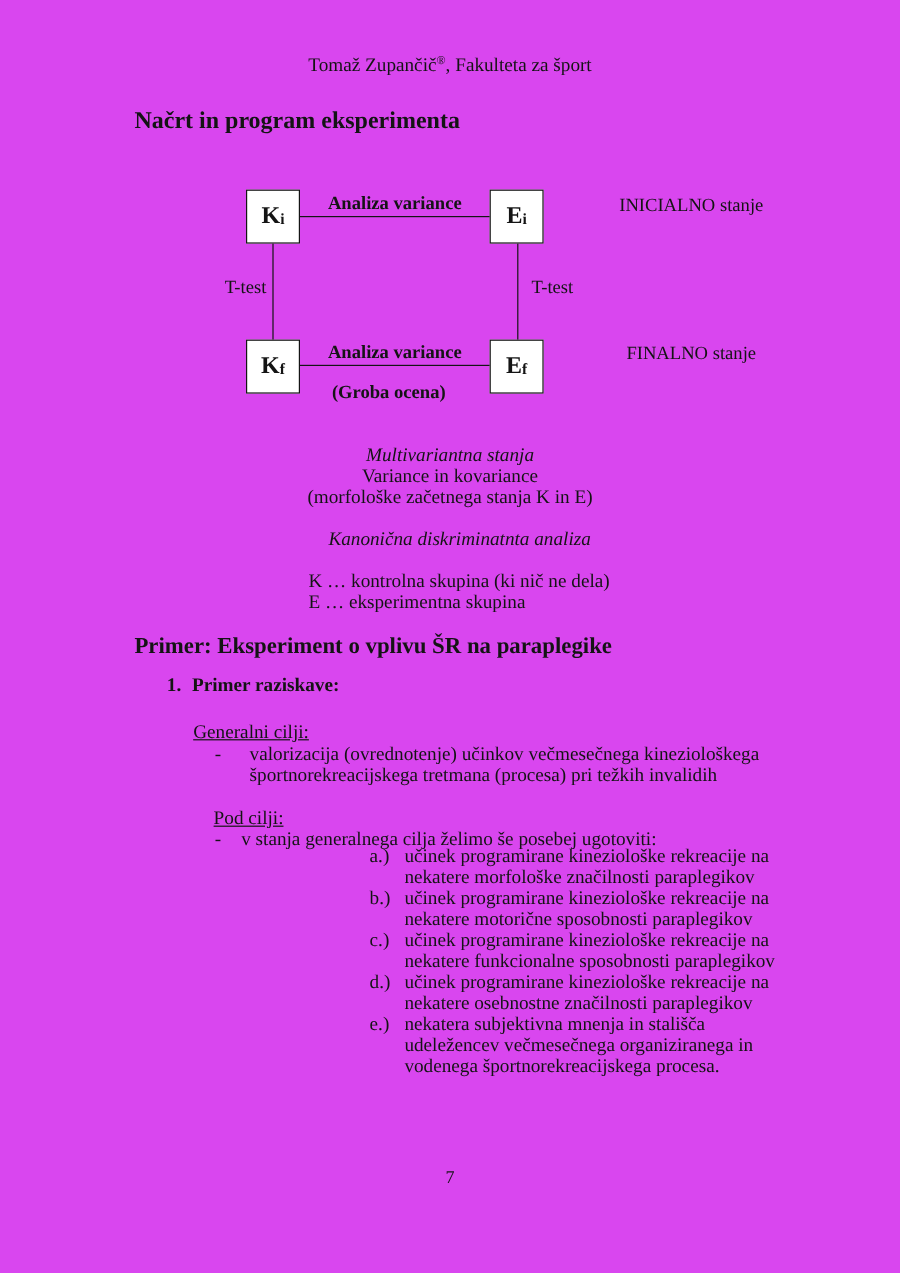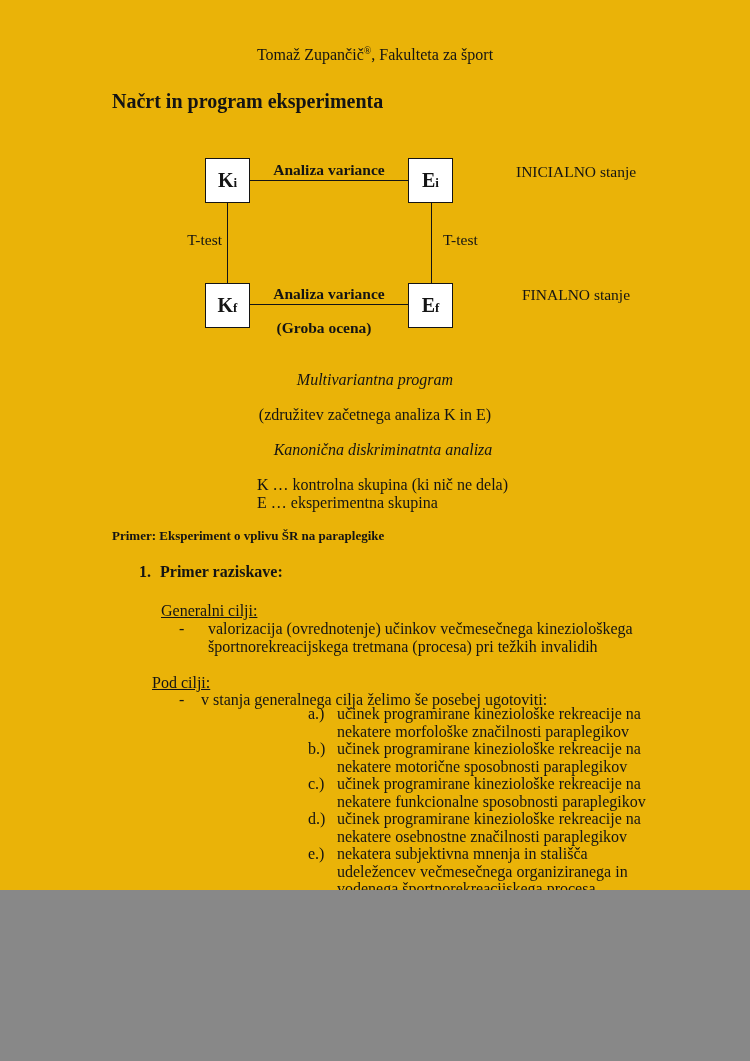--- a/index.html
+++ b/index.html
@@ -1,22 +1,22 @@
 <!DOCTYPE html>
 <html><head>
 <meta charset="utf-8">
 <style>
   * { margin: 0; padding: 0; box-sizing: border-box; }
   html, body { background: #888; }
   .page {
     position: relative;
     width: 750px;
-    height: 890px;
+    height: 1061px;
     margin: 0 auto;
-    background: #eab308;
+    background: #d946ef;
     font-family: "Liberation Serif", "DejaVu Serif", serif;
     color: #141414;
     overflow: hidden;
   }
   .abs { position: absolute; }
   .pre { white-space: pre; }
   .body-text { font-size: 16px; line-height: 17.5px; }
   .centered { left: 0; width: 750px; text-align: center; }
   .italic { font-style: italic; }
   .bold { font-weight: bold; }
@@ -84,36 +84,37 @@
 
     <div class="dlabel dlabel-center" style="left:250px; top:161px;">Analiza variance</div>
     <div class="dlabel" style="left:516px; top:163px;">INICIALNO stanje</div>
     <div class="dlabel" style="left:150px; top:231px; width:72px; text-align:right;">T-test</div>
     <div class="dlabel" style="left:443px; top:231px;">T-test</div>
     <div class="dlabel dlabel-center" style="left:250px; top:285px;">Analiza variance</div>
     <div class="dlabel" style="left:522px; top:286px;text-align:right;">FINALNO stanje</div>
     <div class="dlabel dlabel-center" style="left:245px; top:319px;">(Groba ocena)</div>
   </div>
 
-  <div class="abs centered body-text italic" style="top:371px;">Multivariantna program</div>
-  <div class="abs centered body-text" style="top:406px;">(združitev začetnega analiza K in E)</div>
+  <div class="abs centered body-text italic" style="top:371px;">Multivariantna stanja</div>
+  <div class="abs centered body-text" style="top:389px;">Variance in kovariance</div>
+  <div class="abs centered body-text" style="top:406px;">(morfološke začetnega stanja K in E)</div>
   <div class="abs centered body-text italic" style="top:441px;padding-left:16px;">Kanonična diskriminatnta analiza</div>
   <div class="abs body-text pre" style="left:257px; top:476px;">K … kontrolna skupina (ki nič ne dela)
 E … eksperimentna skupina</div>
 
-  <div class="abs bold" style="left:112px; top:528px; font-size:13px;">Primer: Eksperiment o vplivu ŠR na paraplegike</div>
+  <div class="abs bold" style="left:112px; top:528px; font-size:19px;">Primer: Eksperiment o vplivu ŠR na paraplegike</div>
   <div class="abs bold body-text" style="left:139px; top:563px;">1.</div>
   <div class="abs bold body-text" style="left:160px; top:563px;">Primer raziskave:</div>
 
   <div class="abs body-text underline" style="left:161px; top:602px;">Generalni cilji:</div>
   <div class="abs body-text" style="left:179px; top:620px;">-</div>
   <div class="abs body-text pre" style="left:208px; top:620px;">valorizacija (ovrednotenje) učinkov večmesečnega kineziološkega
 športnorekreacijskega tretmana (procesa) pri težkih invalidih</div>
 
-  <div class="abs body-text underline" style="left:152px; top:674px;">Pod cilji:</div>
+  <div class="abs body-text underline" style="left:178px; top:674px;">Pod cilji:</div>
   <div class="abs body-text" style="left:179px; top:691px;">-</div>
   <div class="abs body-text" style="left:201px; top:691px;">v stanja generalnega cilja želimo še posebej ugotoviti:</div>
 
   <div class="abs body-text subgoal-list">
     <div class="goal-row">
       <span class="goal-marker">a.)</span>
       <span class="pre">učinek programirane kineziološke rekreacije na
 nekatere morfološke značilnosti paraplegikov</span>
     </div>
     <div class="goal-row">

